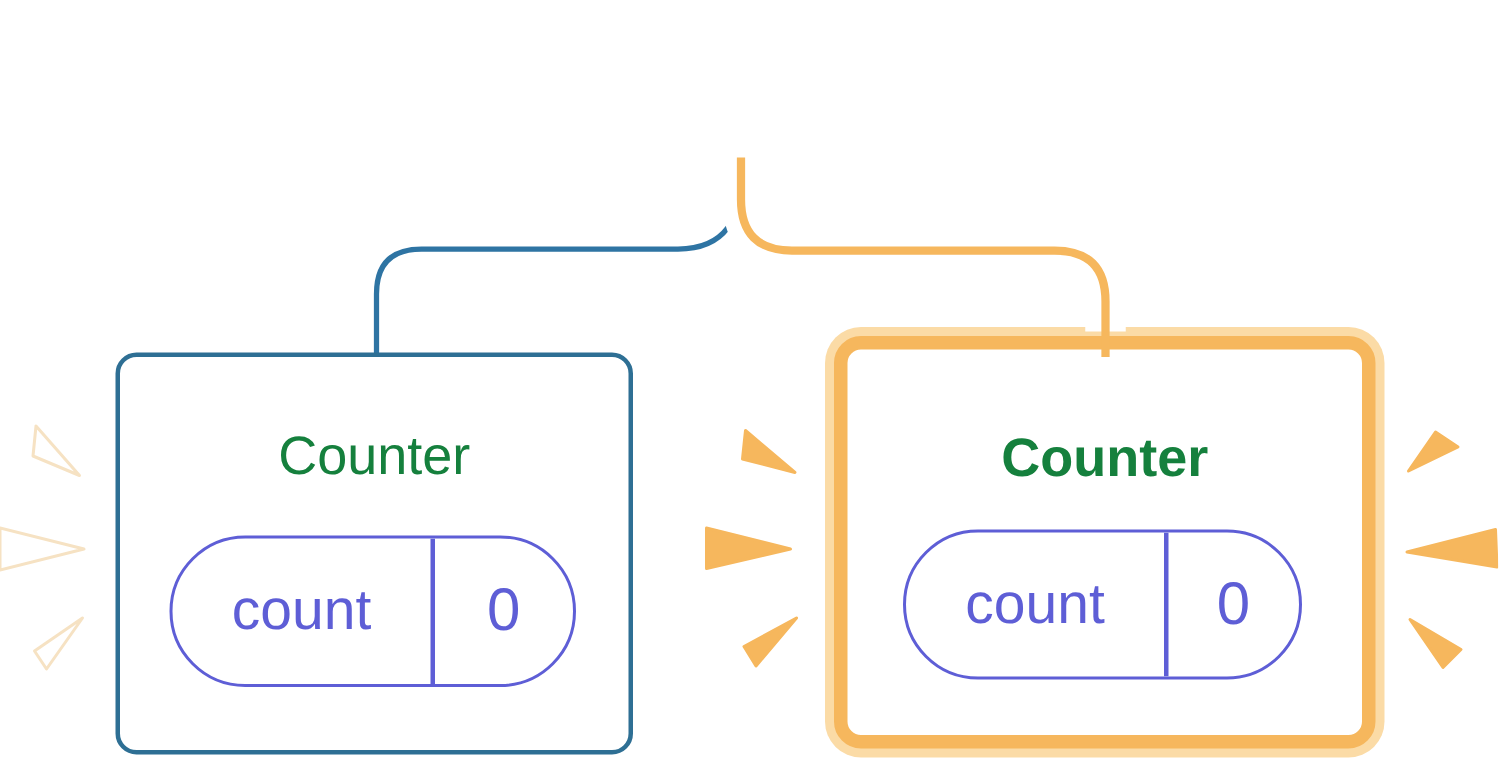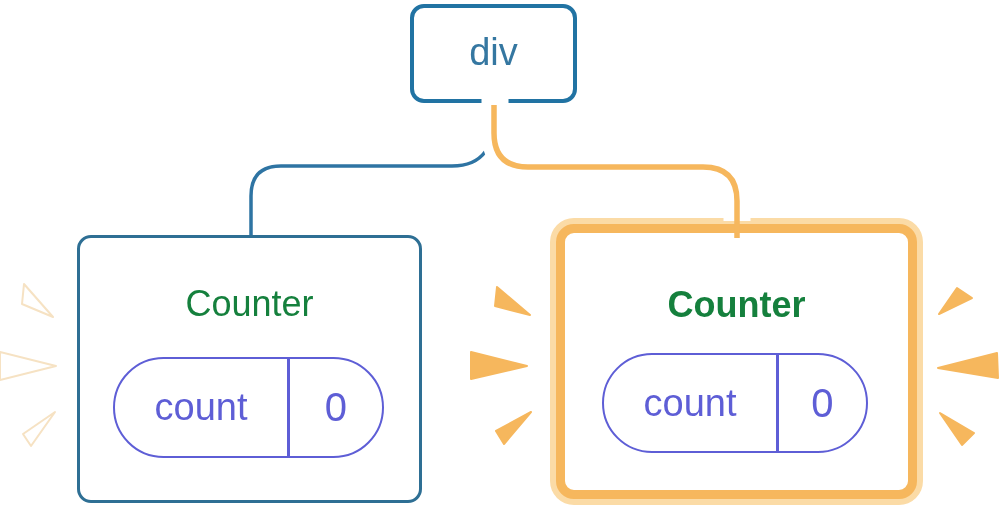--- a/index.html
+++ b/index.html
@@ -127,23 +127,20 @@
       <polygon points="496,431 504,444 531,412"></polygon>
     </g>
 
     <g fill="#f6b75d" stroke="#f6b75d" stroke-width="2" stroke-linejoin="round">
       <polygon points="939,314 957,288 972,298"></polygon>
       <polygon points="938,368 997,353 998,378"></polygon>
       <polygon points="940,413 962,445 974,433"></polygon>
     </g>
   </svg>
 
-  <div class="root-node">
-    <span class="node-label">div</span>
-  </div>
 
   <div class="card card-left">
     <div class="card-title">Counter</div>
     <div class="state-pill">
       <div class="pill-key">count</div>
       <div class="pill-divider"></div>
       <div class="pill-value">0</div>
     </div>
   </div>
 

